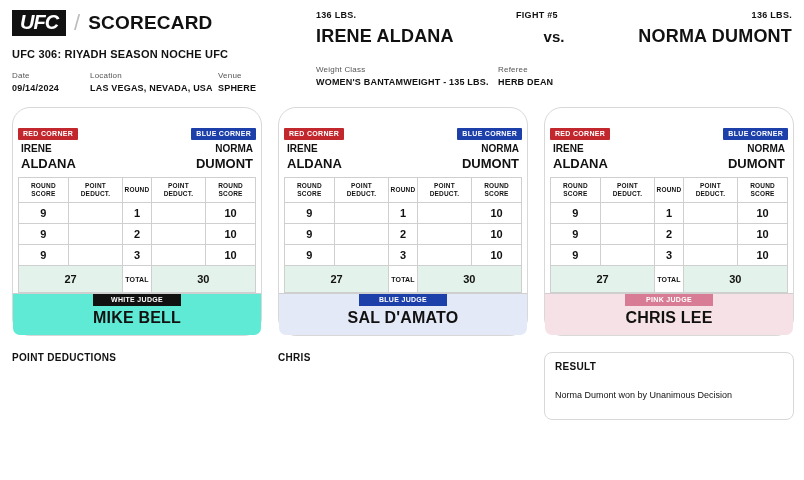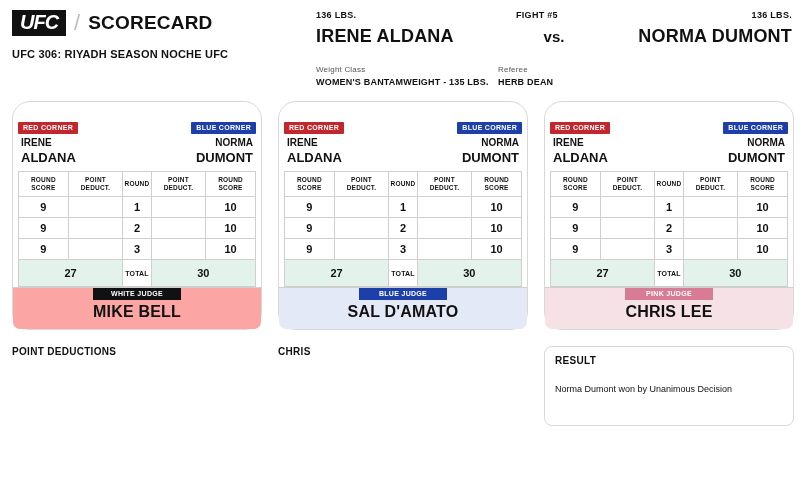--- a/index.html
+++ b/index.html
@@ -96,47 +96,59 @@
     font-size: 7px; font-weight: bold; color: #fff; padding: 2px 0 3px 0;
     letter-spacing: .3px;
   }
   .white-tag { background: #111; }
   .blue-j-tag { background: #1c3faa; }
   .pink-j-tag { background: #d87b94; }
   .judge-name {
     text-align: center; font-size: 16px; font-weight: bold; letter-spacing: .2px;
     padding: 3px 0 8px 0;
   }
-  .jb-white { background: #fca5a5; }
+  .jb-white { background: #5eead4; }
   .jb-blue { background: #e4e9f7; }
   .jb-pink { background: #f6e2e6; }
 
   
   .footer { display: flex; gap: 16px; padding: 16px 12px 0 12px; }
   .foot-col { width: 250px; flex: 0 0 250px; }
   .foot-title { font-size: 10px; font-weight: bold; letter-spacing: .3px; }
   .result-box {
     border: 1px solid #d8d8d8; border-radius: 8px; padding: 8px 10px 14px 10px;
-    height: 80px;
+    height: 68px;
   }
   .result-text { font-size: 9px; margin-top: 18px; }
 </style>
 </head>
 <body>
 
 <div class="page">
 
   <div class="header">
     <div class="header-left">
       <div class="logo-row">
         <div class="ufc-logo">UFC</div>
         <div class="logo-sep">/</div>
         <div class="scorecard-word">SCORECARD</div>
       </div>
       <div class="event-title">UFC 306: RIYADH SEASON NOCHE UFC</div>
+      <div class="meta-table">
+        <div class="meta-row">
+          <div class="meta-label m-c1">Date</div>
+          <div class="meta-label m-c2">Location</div>
+          <div class="meta-label m-c3">Venue</div>
+        </div>
+        <div class="meta-row">
+          <div class="meta-value m-c1">09/14/2024</div>
+          <div class="meta-value m-c2">LAS VEGAS, NEVADA, USA</div>
+          <div class="meta-value m-c3">SPHERE</div>
+        </div>
+      </div>
     </div>
 
     <div class="header-right">
       <div class="bout-top">
         <div class="weight-l">136 LBS.</div>
         <div class="fightno">FIGHT #5</div>
         <div class="weight-r">136 LBS.</div>
       </div>
       <div class="bout-names">
         <div class="fighter-l">IRENE ALDANA</div>

